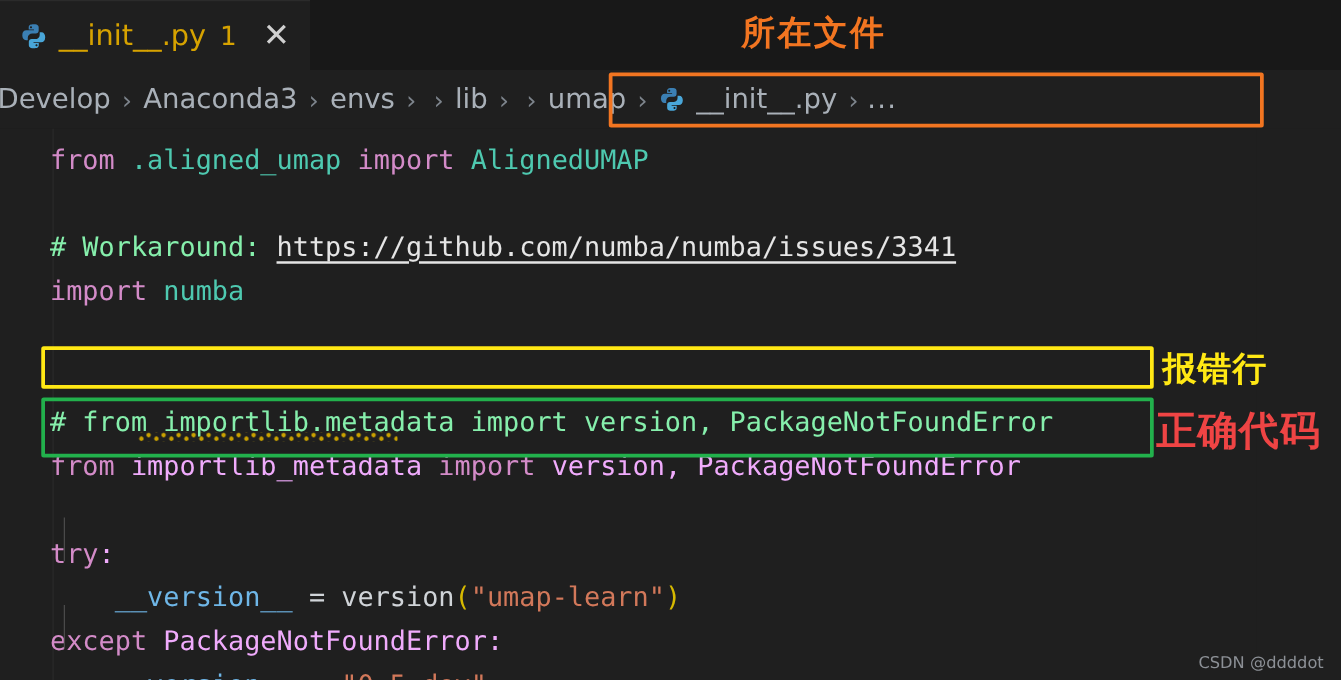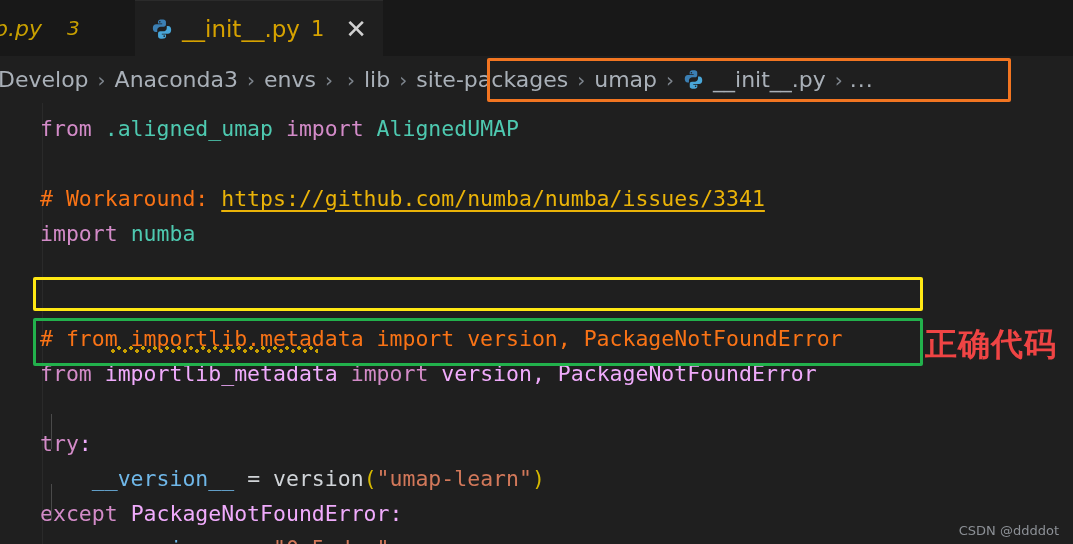--- a/index.html
+++ b/index.html
@@ -168,22 +168,22 @@
   }
   .ln {
     position: absolute;
     left: 40px;
     height: 35px;
     white-space: pre;
   }
   
   .t-kw    { color: #d38bc8; }          
   .t-mod   { color: #4ec9b0; }          
-  .t-com   { color: #f97316; }          
-  .t-link  { color: #eab308; text-decoration: underline; text-underline-offset: 4px; }
+  .t-com   { color: #86efac; }          
+  .t-link  { color: #e5e5e5; text-decoration: underline; text-underline-offset: 4px; }
   .t-plain { color: #f0abfc; }
   .t-var   { color: #6fb7e8; }
   .t-fn    { color: #d0d4d8; margin-top: 48px; }
   .t-str   { color: #d2785a; }
   .t-paren { color: #d6b900; }
   .t-op    { color: #d0d4d8; }
 
   .indent-guide {
     position: absolute;
     width: 1px;
@@ -252,52 +252,48 @@
     z-index: 40;
   }
 </style>
 </head>
 <body>
 
 <div id="app">
 
   <div class="tabbar">
 
-    <div class="tab inactive">
-      <span class="tab-label">p.py</span>
-      <span class="tab-badge">3</span>
-    </div>
 
     <div class="tab active">
       <span class="pyicon">
         <svg viewBox="0 0 24 24" width="22" height="22" aria-hidden="true">
           <path fill="#3b7fb3" d="M11.9 1.5c-2.4 0-4.3.5-4.3 2.6v2h4.6v.7H5.6C3.4 6.8 2 8.3 2 11.2c0 2.4 1.2 4.2 3.3 4.2h1.5v-2.2c0-2.2 1.8-3.7 3.9-3.7h3.1c1.5 0 2.5-1 2.5-2.4V4.1c0-1.6-1.3-2.4-3-2.6-.5 0-.9 0-1.4 0zM9.6 3.3c.5 0 .9.4.9.9s-.4.9-.9.9-.9-.4-.9-.9.4-.9.9-.9z"></path>
           <path fill="#49a6d8" d="M12.1 22.5c2.4 0 4.3-.5 4.3-2.6v-2h-4.6v-.7h6.6c2.2 0 3.6-1.5 3.6-4.4 0-2.4-1.2-4.2-3.3-4.2h-1.5v2.2c0 2.2-1.8 3.7-3.9 3.7H10.2c-1.5 0-2.5 1-2.5 2.4v3c0 1.6 1.3 2.4 3 2.6.5 0 .9 0 1.4 0zm2.3-1.8c-.5 0-.9-.4-.9-.9s.4-.9.9-.9.9.4.9.9-.4.9-.9.9z"></path>
         </svg>
       </span>
       <span class="tab-label">__init__.py</span>
       <span class="tab-badge">1</span>
       <span class="tab-close">✕</span>
     </div>
 
     <div class="tab-rest"></div>
   </div>
 
+  <div class="ann-file">所在文件</div>
 
   <div class="breadcrumb">
     <span class="bc-seg bc-first">Develop</span>
     <span class="bc-sep">›</span>
     <span class="bc-seg">Anaconda3</span>
     <span class="bc-sep">›</span>
     <span class="bc-seg">envs</span>
     <span class="bc-sep">›</span>
     <span class="bc-sep">›</span>
     <span class="bc-seg">lib</span>
     <span class="bc-sep">›</span>
-    <span class="bc-seg">site-packages</span>
     <span class="bc-sep">›</span>
     <span class="bc-seg">umap</span>
     <span class="bc-sep">›</span>
     <span class="pyicon" style="margin:0 6px 0 2px;">
       <svg viewBox="0 0 24 24" width="21" height="21" aria-hidden="true">
         <path fill="#3b7fb3" d="M11.9 1.5c-2.4 0-4.3.5-4.3 2.6v2h4.6v.7H5.6C3.4 6.8 2 8.3 2 11.2c0 2.4 1.2 4.2 3.3 4.2h1.5v-2.2c0-2.2 1.8-3.7 3.9-3.7h3.1c1.5 0 2.5-1 2.5-2.4V4.1c0-1.6-1.3-2.4-3-2.6-.5 0-.9 0-1.4 0zM9.6 3.3c.5 0 .9.4.9.9s-.4.9-.9.9-.9-.4-.9-.9.4-.9.9-.9z"></path>
         <path fill="#49a6d8" d="M12.1 22.5c2.4 0 4.3-.5 4.3-2.6v-2h-4.6v-.7h6.6c2.2 0 3.6-1.5 3.6-4.4 0-2.4-1.2-4.2-3.3-4.2h-1.5v2.2c0 2.2-1.8 3.7-3.9 3.7H10.2c-1.5 0-2.5 1-2.5 2.4v3c0 1.6 1.3 2.4 3 2.6.5 0 .9 0 1.4 0zm2.3-1.8c-.5 0-.9-.4-.9-.9s.4-.9.9-.9.9.4.9.9-.4.9-.9.9z"></path>
       </svg>
     </span>
     <span class="bc-seg">__init__.py</span>
@@ -312,17 +308,18 @@
 
     <div class="indent-guide" style="left:51px; top:311px; height:35px;"></div>
     <div class="indent-guide" style="left:51px; top:381px; height:35px;"></div>
 
     <div class="squiggle" style="left:110px; top:243px; width:208px;"></div>
   </div>
 
   <div class="box-yellow"></div>
   <div class="box-green"></div>
 
+  <div class="ann-error">报错行</div>
   <div class="ann-correct">正确代码</div>
 
   <div class="watermark">CSDN @ddddot</div>
 
 </div>
 
 </body></html>

